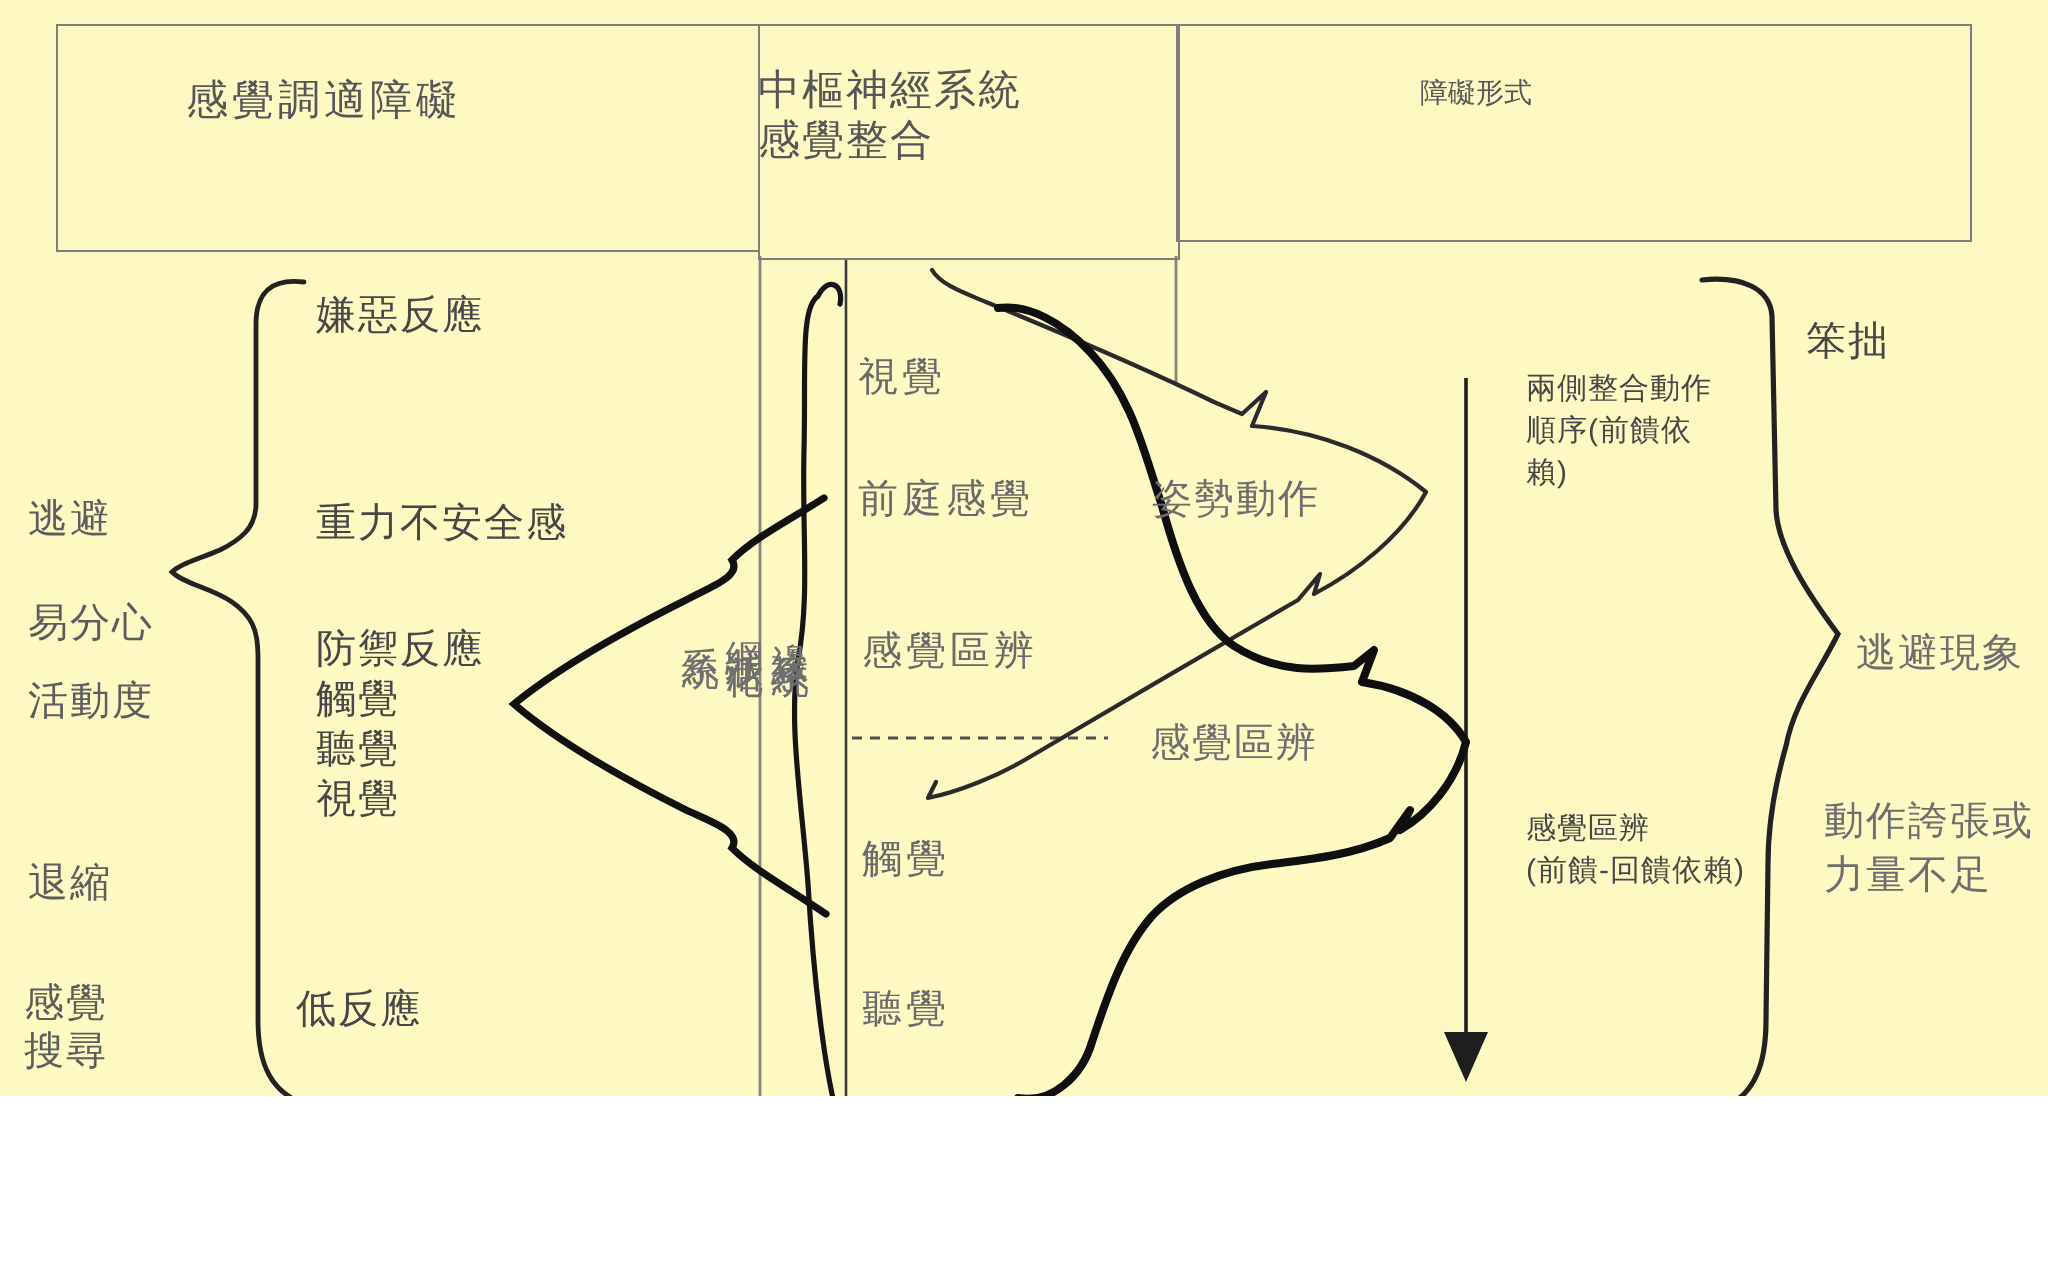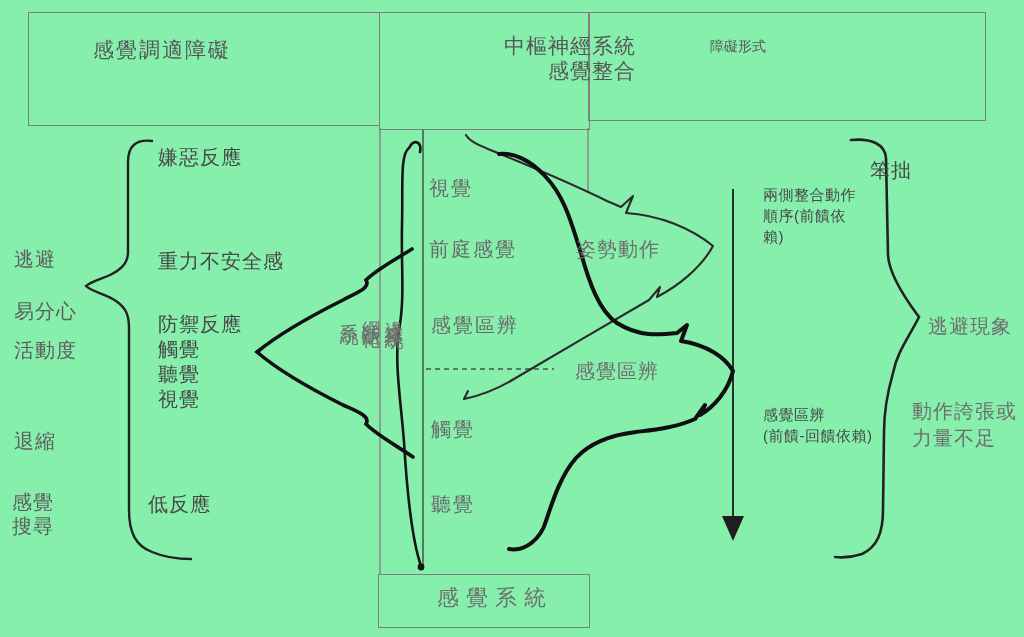--- a/index.html
+++ b/index.html
@@ -1,17 +1,17 @@
 <!DOCTYPE html>
 <html><head>
 <meta charset="utf-8">
 <style>
   html,body{margin:0;padding:0;background:#ffffff;}
   #canvas{
-    position:relative;width:1024px;height:637px;background:#86efac;overflow:hidden;
+    position:relative;width:1024px;height:548px;background:#fef9c3;overflow:hidden;
     font-family:"Liberation Sans", sans-serif;
   }
   #overlay{position:absolute;left:0;top:0;width:1024px;height:637px;}
   .box{position:absolute;border:1.5px solid #7e7e7e;background:transparent;}
   .txt{position:absolute;white-space:nowrap;color:#5d5d5d;font-size:20px;letter-spacing:1px;}
   .txt-dark{color:#474747;}
   .txt-gray{color:#6e6e6e;}
   .txt-sm{font-size:15px;letter-spacing:0.5px;line-height:21px;}
   .hdr{font-size:21px;letter-spacing:2px;color:#565656;}
   .vtxt{
@@ -52,21 +52,21 @@
 
     <path d="M499,154 C514,152 531,161 545,176 C566,198 572,226 581,253 C589,282 599,311 617,323 C639,337 659,335 677,333 L687,325 L681,341 C707,345 725,357 733,371 C728,391 714,407 700,415 L705,405 L695,419 C675,428 652,430 636,432 C611,435 589,444 576,458 C561,475 553,500 546,521 C541,538 526,552 509,549" stroke="#0f0f0f" stroke-width="4" fill="none" stroke-linecap="round" stroke-linejoin="round"></path>
   </svg>
 
   <div class="box" style="left:28px;top:12px;width:350px;height:112px;"></div>
   <div class="box" style="left:379px;top:12px;width:209px;height:116px;"></div>
   <div class="box" style="left:588px;top:12px;width:396px;height:107px;"></div>
   <div class="box" style="left:378px;top:574px;width:210px;height:52px;"></div>
 
   <div class="txt hdr" style="left:93px;top:36px;">感覺調適障礙</div>
-  <div class="txt hdr lines" style="left:379px;top:33px;width:209px;text-align:right;letter-spacing:1px;white-space:normal;padding-left:48px;">
+  <div class="txt hdr lines" style="left:379px;top:33px;width:209px;text-align:left;letter-spacing:1px;white-space:normal;">
     <span style="display:block;">中樞神經系統</span>
     <span style="display:block;">感覺整合</span>
   </div>
   <div class="txt hdr" style="left:710px;top:38px;letter-spacing:0px;font-size:14px;">障礙形式</div>
   <div class="txt bottom-label" style="left:437px;top:583px;">感覺系統</div>
 
   <div class="txt" style="left:14px;top:246px;">逃避</div>
   <div class="txt" style="left:14px;top:298px;">易分心</div>
   <div class="txt" style="left:14px;top:337px;">活動度</div>
   <div class="txt" style="left:14px;top:428px;">退縮</div>
@@ -99,20 +99,20 @@
   <div class="txt txt-dark txt-sm" style="left:763px;top:184px;white-space:normal;width:126px;">
     <span style="display:block;">兩側整合動作</span>
     <span style="display:block;">順序(前饋依</span>
     <span style="display:block;">賴)</span>
   </div>
   <div class="txt txt-dark txt-sm" style="left:763px;top:404px;white-space:normal;width:135px;">
     <span style="display:block;">感覺區辨</span>
     <span style="display:block;">(前饋-回饋依賴)</span>
   </div>
 
-  <div class="txt txt-dark" style="left:870px;top:157px;">笨拙</div>
+  <div class="txt txt-dark" style="left:903px;top:157px;">笨拙</div>
   <div class="txt txt-gray" style="left:928px;top:313px;">逃避現象</div>
   <div class="txt txt-gray" style="left:912px;top:398px;white-space:normal;width:110px;line-height:27px;">
     <span style="display:block;">動作誇張或</span>
     <span style="display:block;">力量不足</span>
   </div>
 
 </div>
 
 </body></html>

